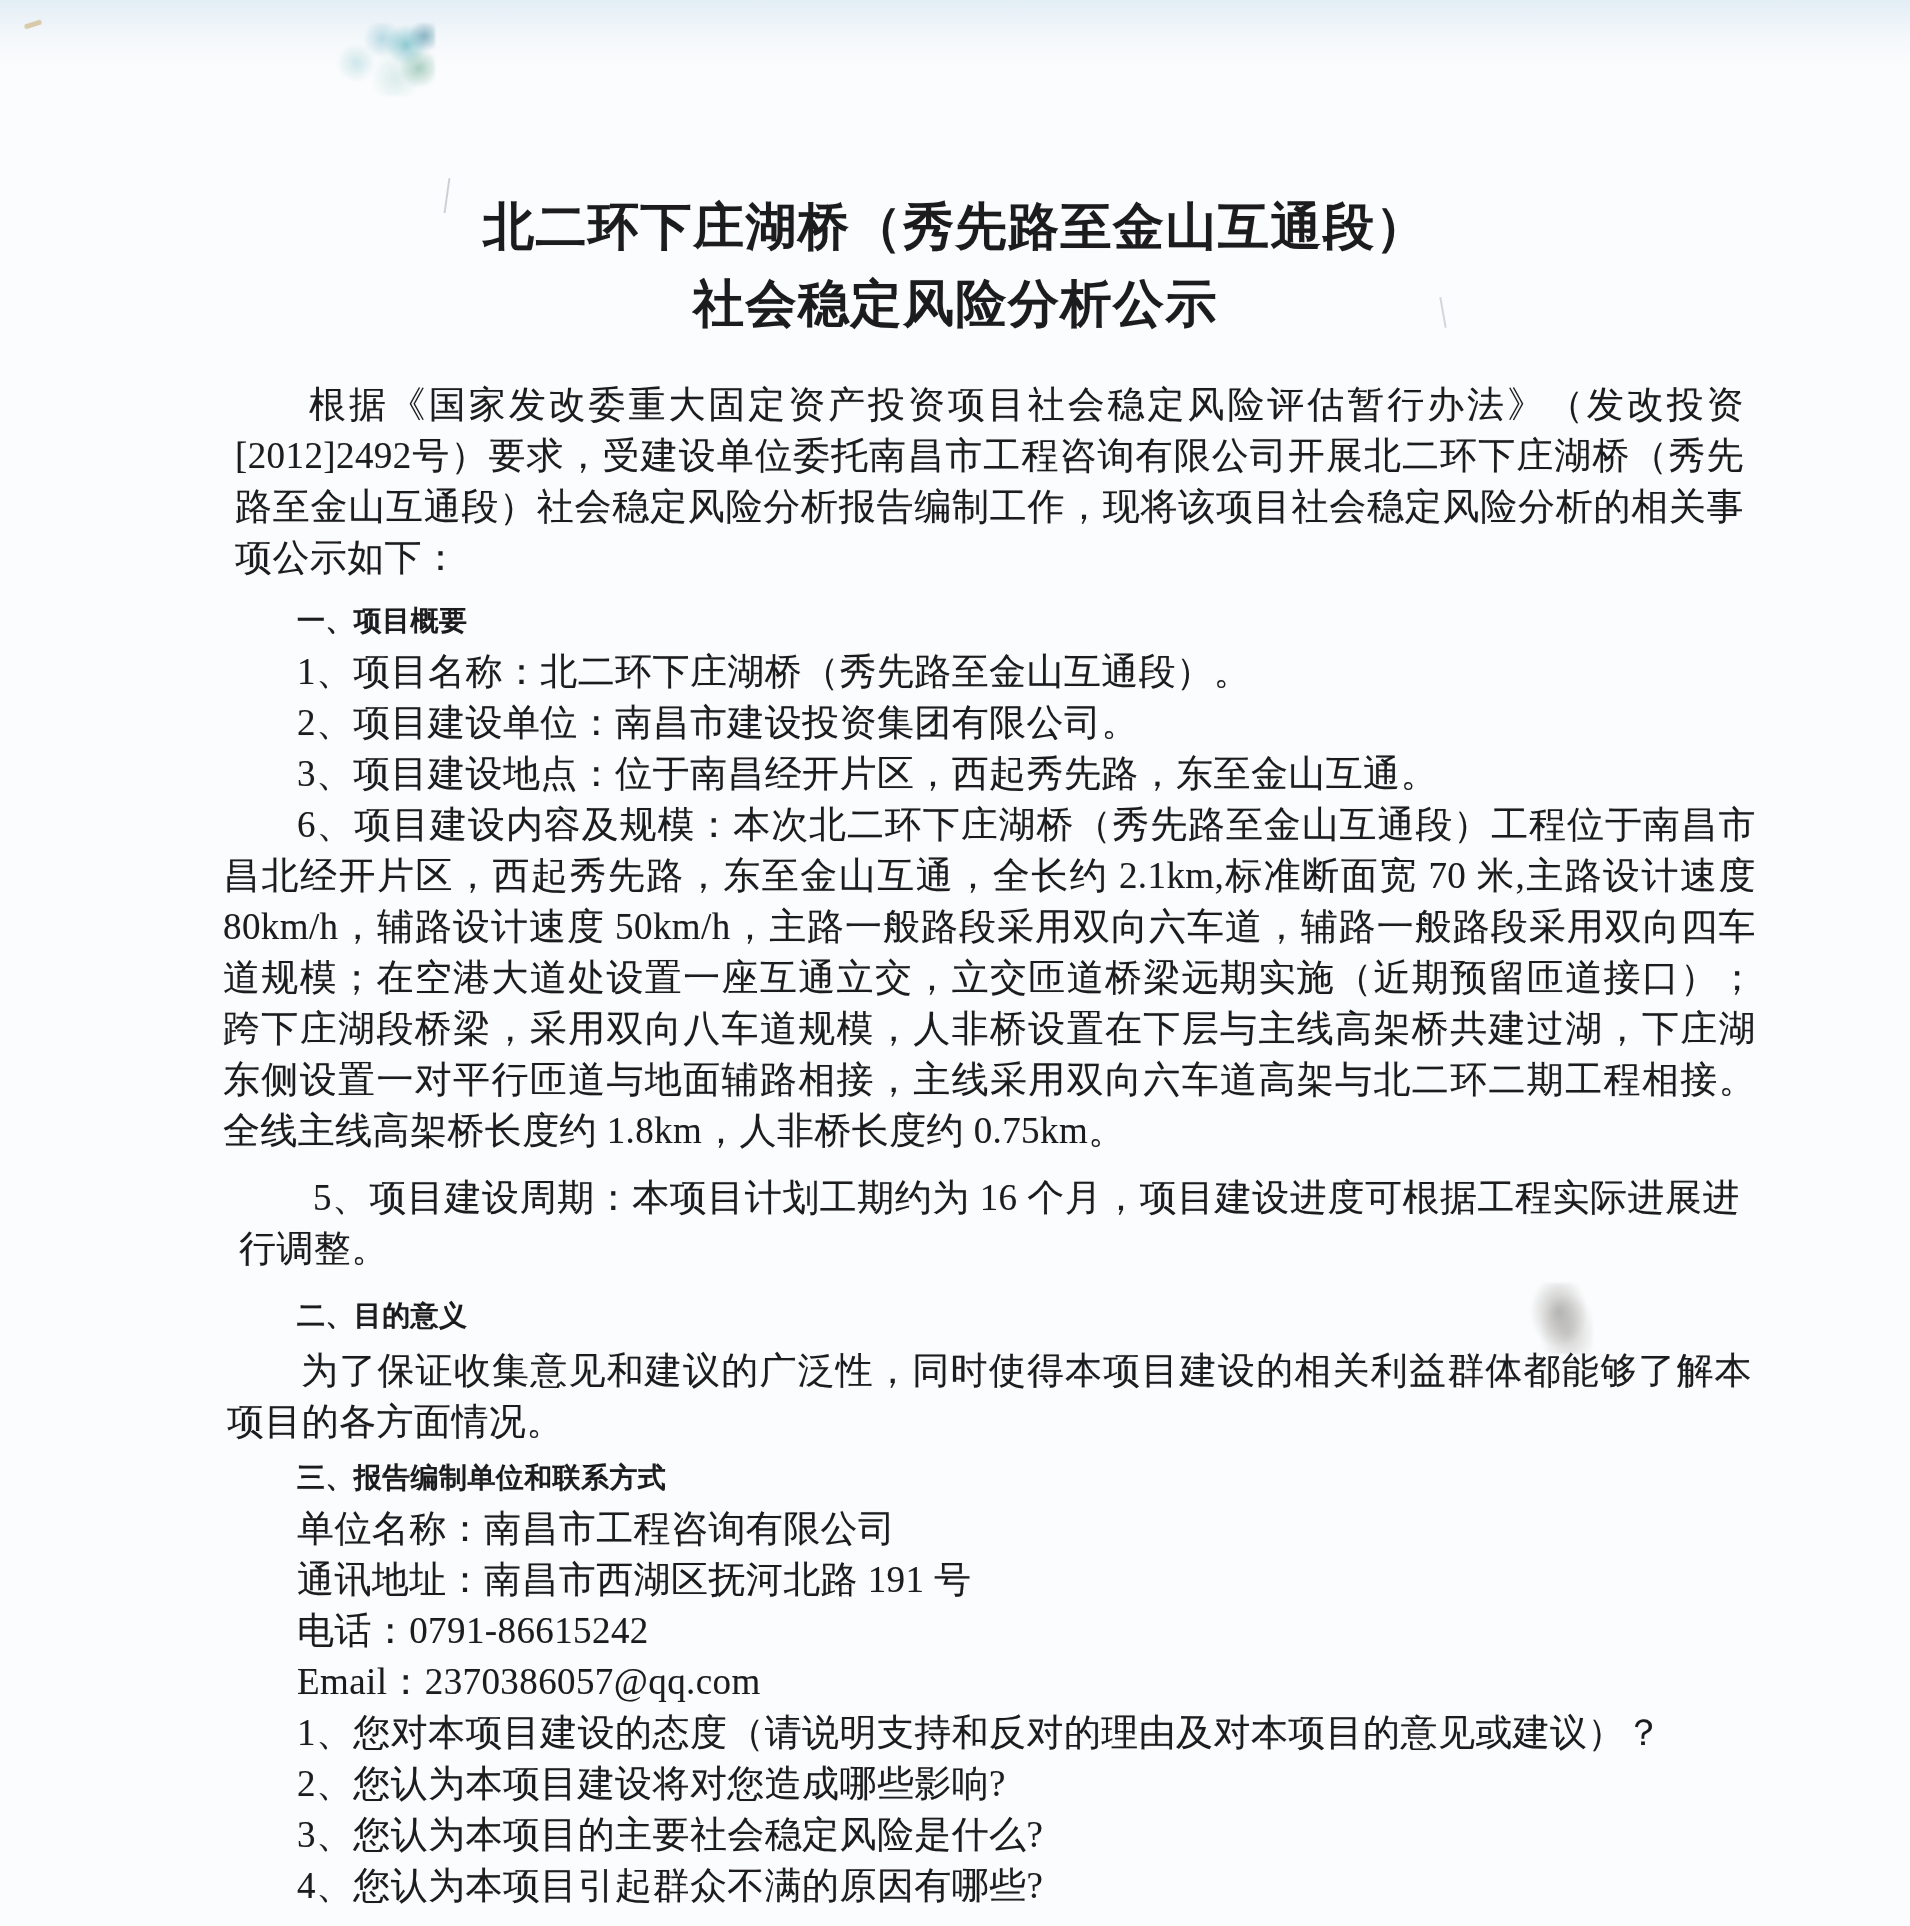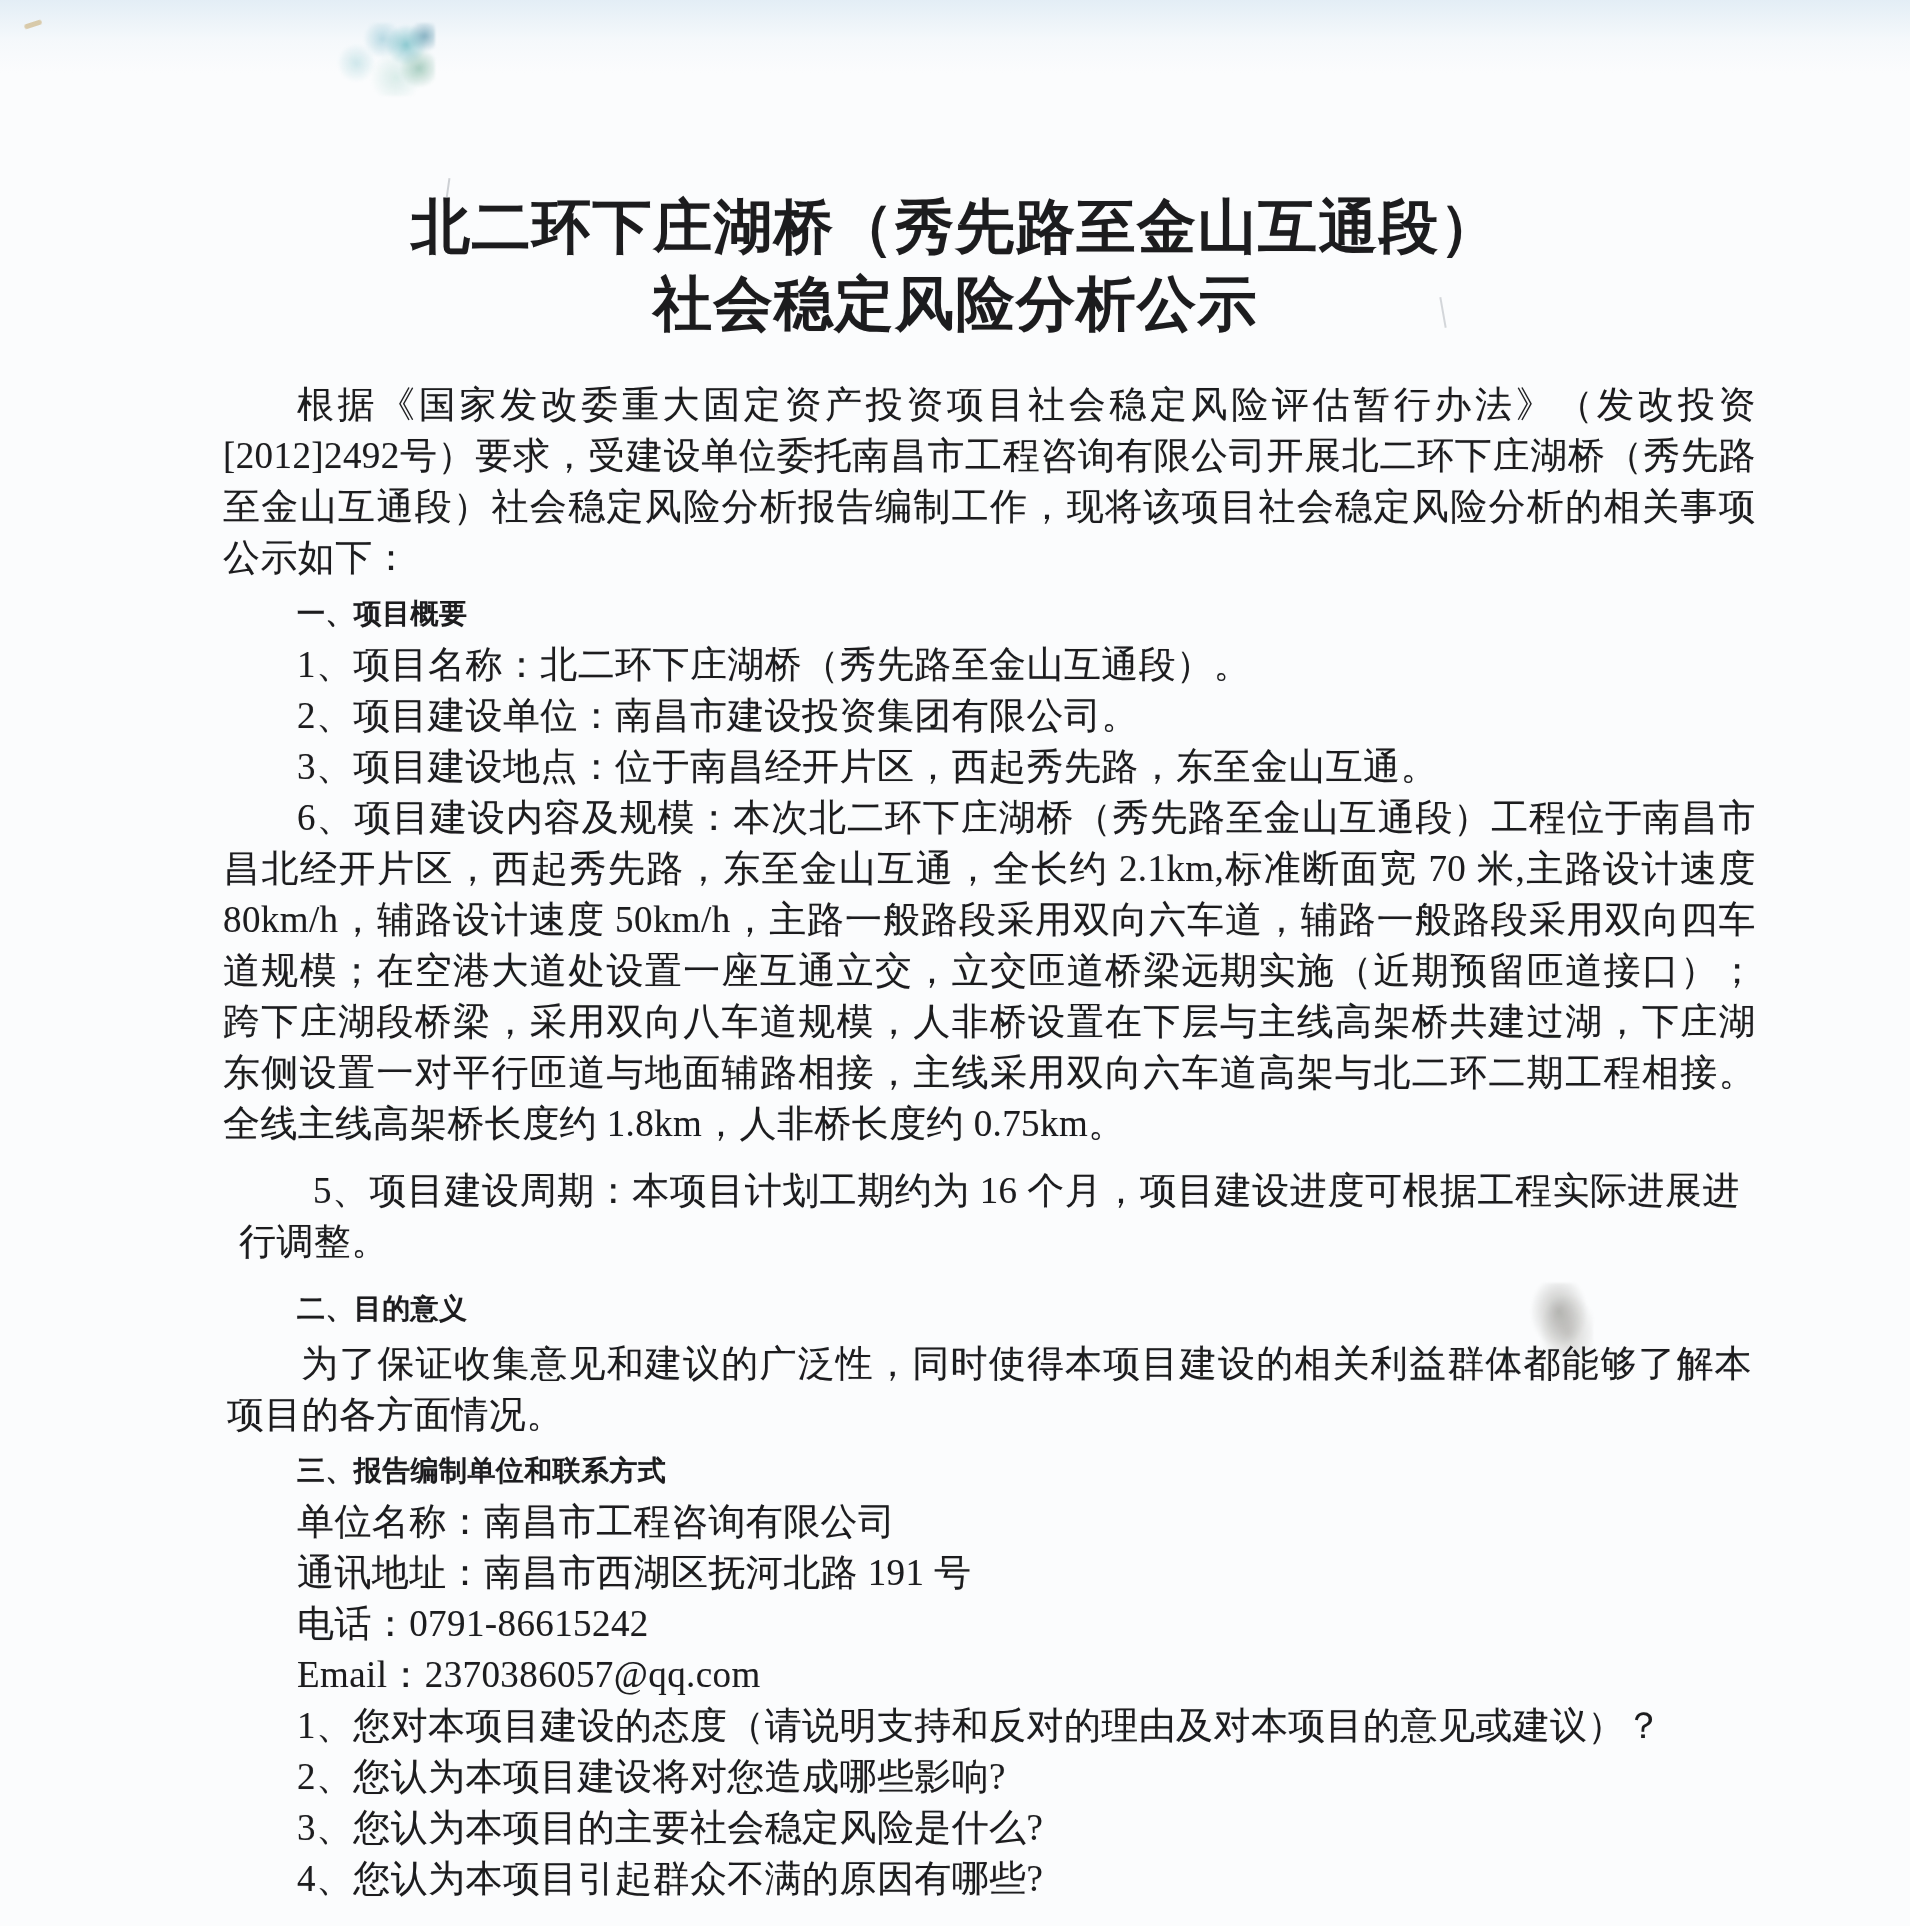--- a/index.html
+++ b/index.html
@@ -54,21 +54,21 @@
   
   .doc {
     position: absolute; left: 0; top: 0; width: 1911px;
     z-index: 2;
     text-shadow: 0 0 0.8px rgba(20,20,24,.28);
   }
   .title-block {
     padding-top: 195px;
     text-align: center;
     font-weight: bold;
-    font-size: 59px;
+    font-size: 51px;
     letter-spacing: 1.5px;
     line-height: 65px;
   }
   .title-line2 { margin-top: 11.6px; }
   .body-col {
     margin: 42px auto 0 auto;
     width: 1533px;
     margin-left: 223px;
     font-size: 37px;
     line-height: 51px;
@@ -100,21 +100,21 @@
 
 <div class="doc">
 
   <div class="title-block">
     <div>北二环下庄湖桥（秀先路至金山互通段）</div>
     <div class="title-line2">社会稳定风险分析公示</div>
   </div>
 
   <div class="body-col">
 
-    <p class="para" style="margin:0">根据《国家发改委重大固定资产投资项目社会稳定风险评估暂行办法》（发改投资[2012]2492号）要求，受建设单位委托南昌市工程咨询有限公司开展北二环下庄湖桥（秀先路至金山互通段）社会稳定风险分析报告编制工作，现将该项目社会稳定风险分析的相关事项公示如下：</p>
+    <p class="para" style="margin:12px">根据《国家发改委重大固定资产投资项目社会稳定风险评估暂行办法》（发改投资[2012]2492号）要求，受建设单位委托南昌市工程咨询有限公司开展北二环下庄湖桥（秀先路至金山互通段）社会稳定风险分析报告编制工作，现将该项目社会稳定风险分析的相关事项公示如下：</p>
 
     <div class="sec-heading">一、项目概要</div>
     <div class="line-item">1、项目名称：北二环下庄湖桥（秀先路至金山互通段）。</div>
     <div class="line-item">2、项目建设单位：南昌市建设投资集团有限公司。</div>
     <div class="line-item">3、项目建设地点：位于南昌经开片区，西起秀先路，东至金山互通。</div>
     <p class="para" style="margin:0">6、项目建设内容及规模：本次北二环下庄湖桥（秀先路至金山互通段）工程位于南昌市昌北经开片区，西起秀先路，东至金山互通，全长约 2.1km,标准断面宽 70 米,主路设计速度 80km/h，辅路设计速度 50km/h，主路一般路段采用双向六车道，辅路一般路段采用双向四车道规模；在空港大道处设置一座互通立交，立交匝道桥梁远期实施（近期预留匝道接口）；跨下庄湖段桥梁，采用双向八车道规模，人非桥设置在下层与主线高架桥共建过湖，下庄湖东侧设置一对平行匝道与地面辅路相接，主线采用双向六车道高架与北二环二期工程相接。全线主线高架桥长度约 1.8km，人非桥长度约 0.75km。</p>
     <p class="para" style="margin:16px">5、项目建设周期：本项目计划工期约为 16 个月，项目建设进度可根据工程实际进展进行调整。</p>
 
     <div class="sec-heading">二、目的意义</div>
     <p class="para" style="margin:4px">为了保证收集意见和建议的广泛性，同时使得本项目建设的相关利益群体都能够了解本项目的各方面情况。</p>

